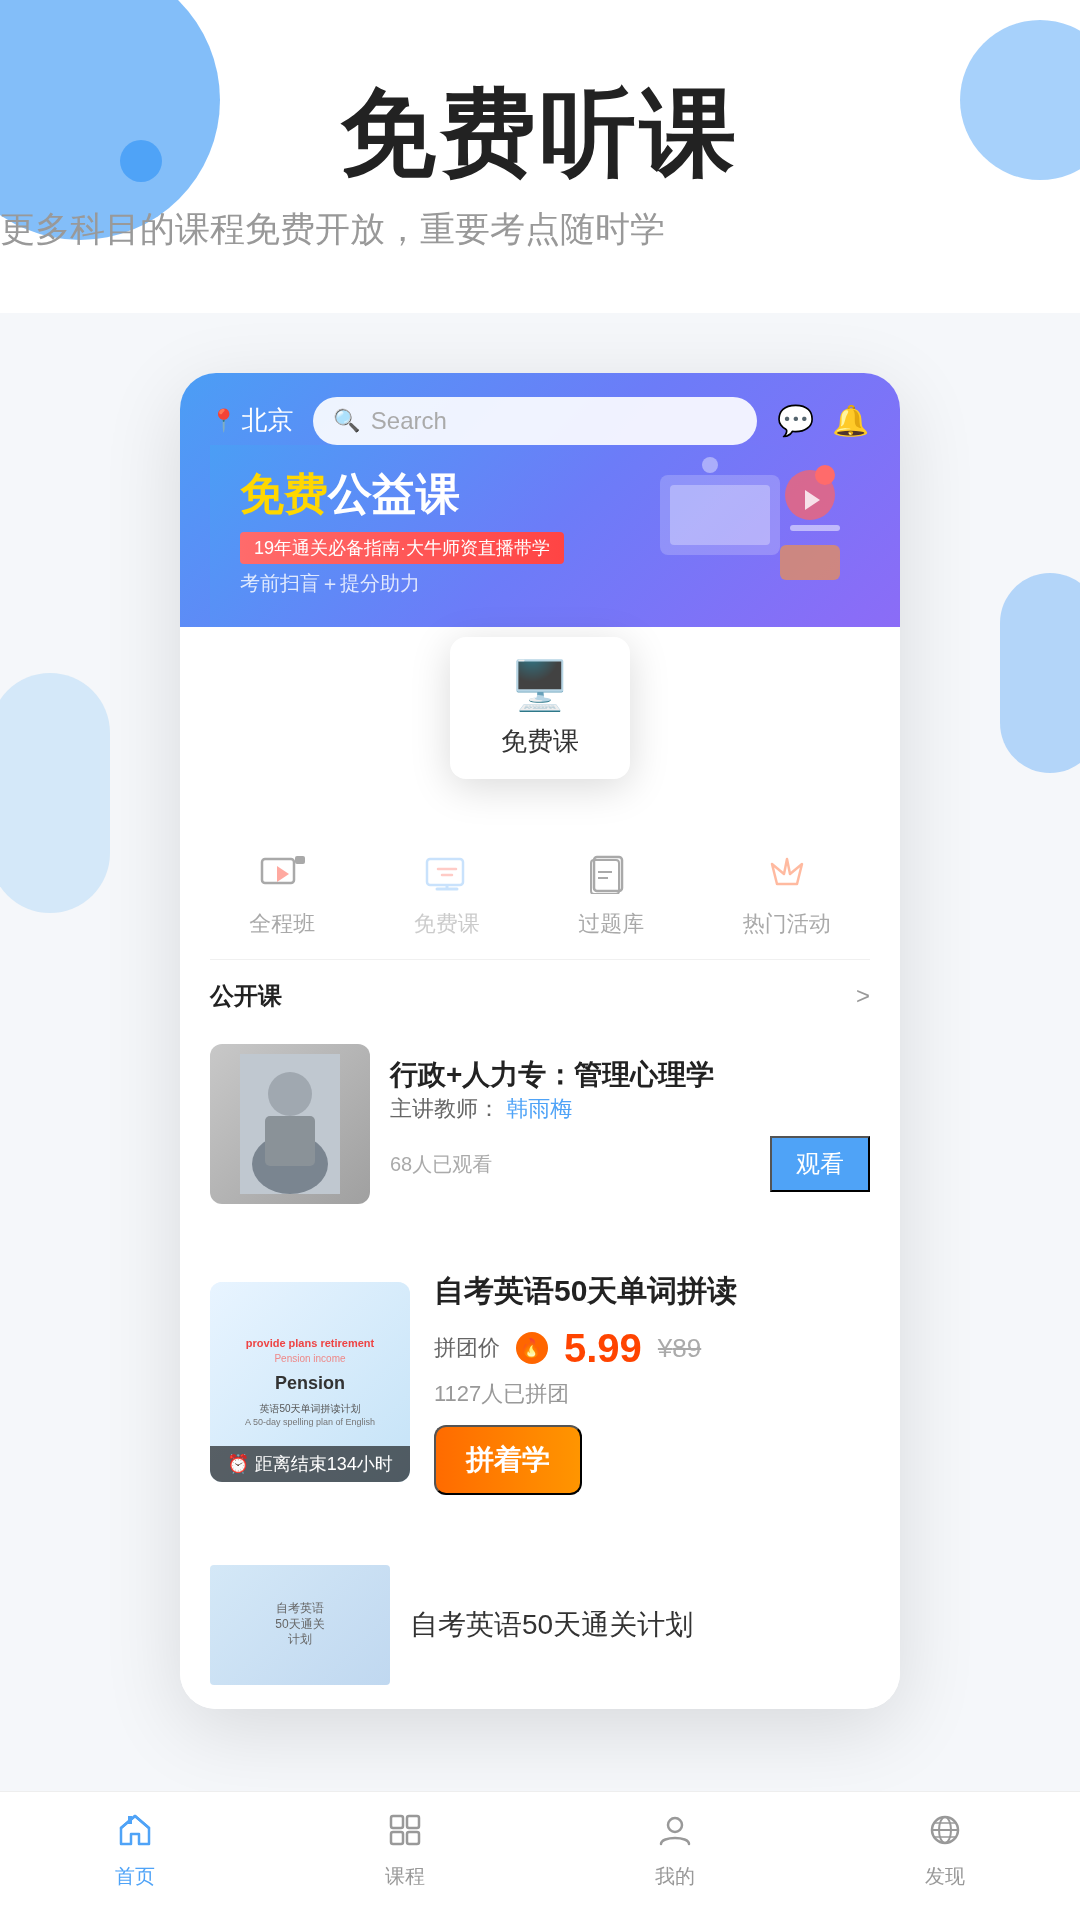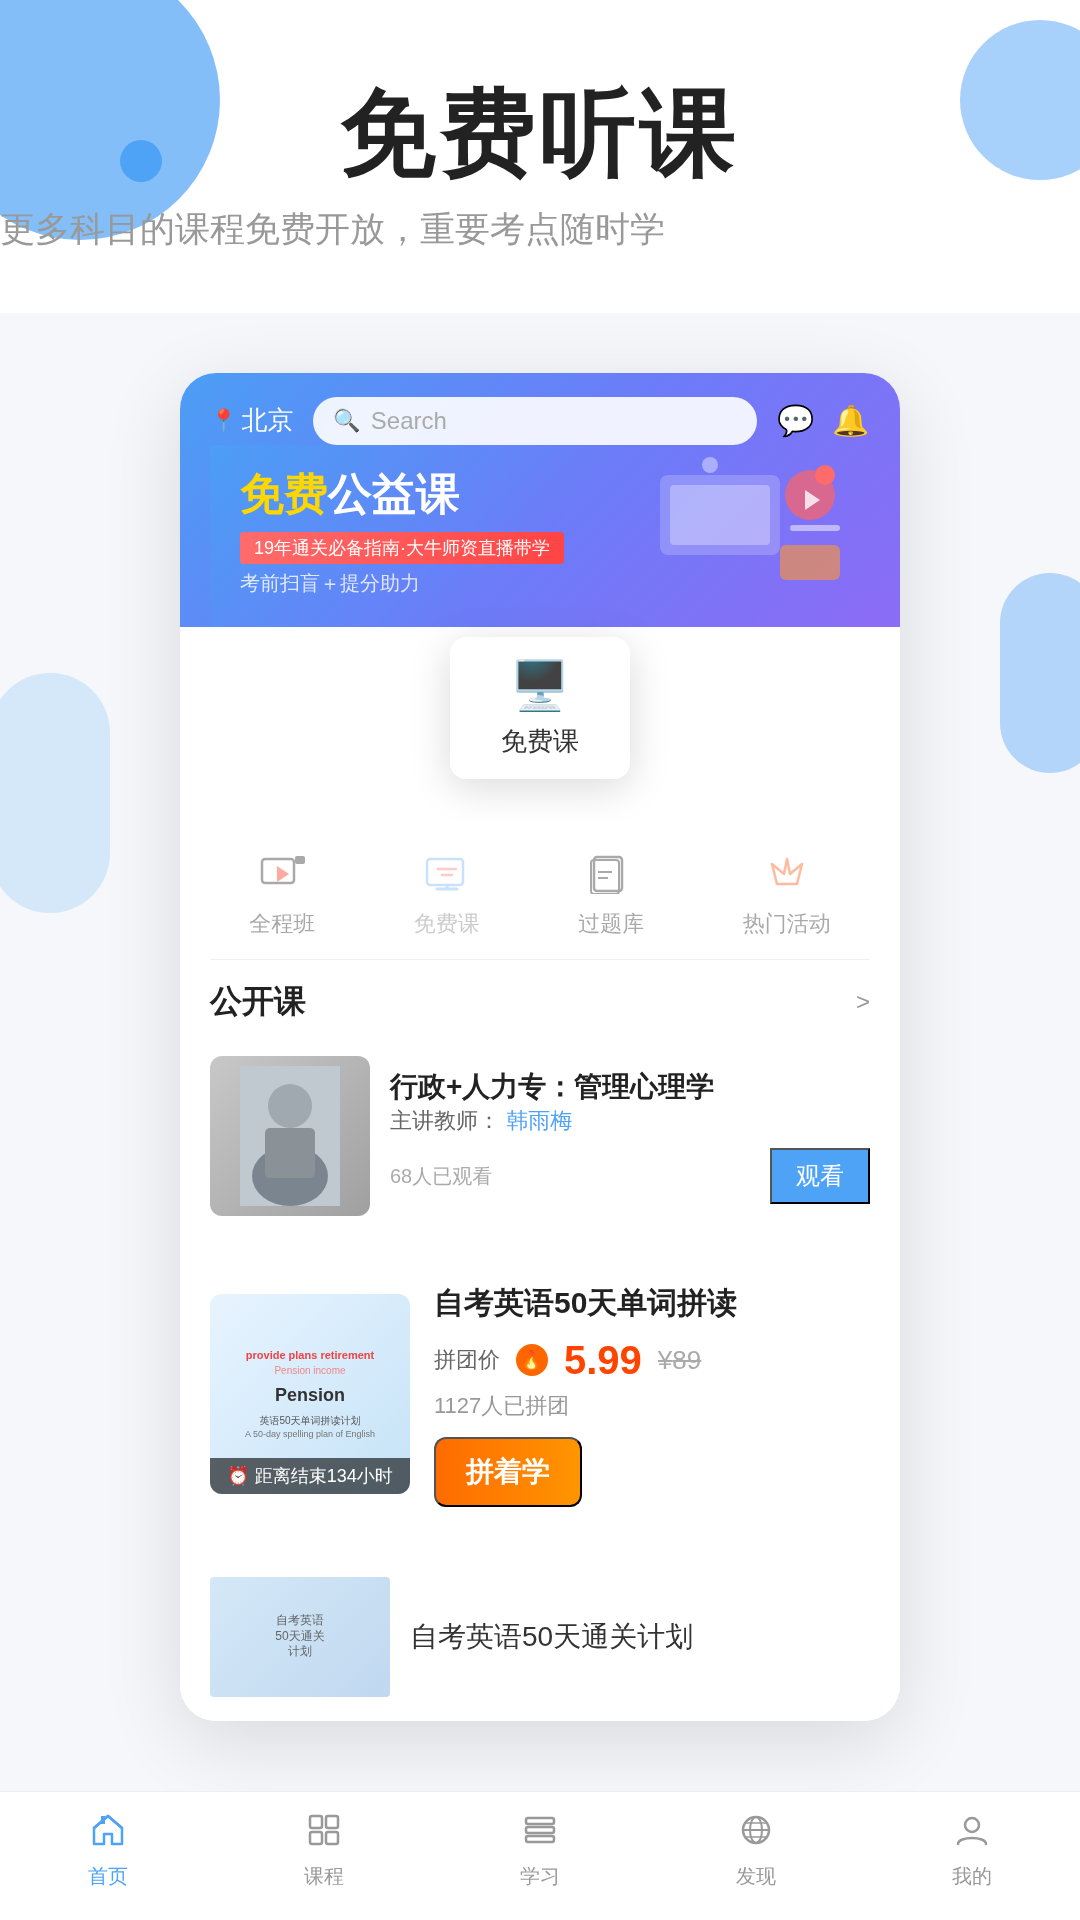--- a/index.html
+++ b/index.html
@@ -254,21 +254,21 @@
       padding: 0 30px;
     }
     .section-header {
       display: flex;
       justify-content: space-between;
       align-items: center;
       padding: 20px 0 16px 0;
       border-top: 1px solid #f0f0f0;
     }
     .section-title {
-      font-size: 32px;
+      font-size: 24px;
       font-weight: 700;
       color: #222;
     }
     .section-more {
       color: #999;
       font-size: 24px;
     }
 
     
     .course-card {
@@ -711,43 +711,33 @@
       <svg width="36" height="36" viewBox="0 0 36 36">
         <rect x="4" y="4" width="12" height="12" rx="2" fill="none" stroke="#999" stroke-width="2.5"></rect>
         <rect x="20" y="4" width="12" height="12" rx="2" fill="none" stroke="#999" stroke-width="2.5"></rect>
         <rect x="4" y="20" width="12" height="12" rx="2" fill="none" stroke="#999" stroke-width="2.5"></rect>
         <rect x="20" y="20" width="12" height="12" rx="2" fill="none" stroke="#999" stroke-width="2.5"></rect>
       </svg>
     </span>
     <span class="bottom-nav-label">课程</span>
   </div>
   <div class="bottom-nav-item">
-    <span class="bottom-nav-icon icon-list">
+    <span class="bottom-nav-icon icon-user">
       <svg width="36" height="36" viewBox="0 0 36 36">
-        <rect x="4" y="6" width="28" height="6" rx="2" fill="none" stroke="#999" stroke-width="2.5"></rect>
-        <rect x="4" y="15" width="28" height="6" rx="2" fill="none" stroke="#999" stroke-width="2.5"></rect>
-        <rect x="4" y="24" width="28" height="6" rx="2" fill="none" stroke="#999" stroke-width="2.5"></rect>
+        <circle cx="18" cy="13" r="7" fill="none" stroke="#999" stroke-width="2.5"></circle>
+        <path d="M4 32 C4 24 32 24 32 32" fill="none" stroke="#999" stroke-width="2.5" stroke-linecap="round"></path>
       </svg>
     </span>
-    <span class="bottom-nav-label">学习</span>
+    <span class="bottom-nav-label">我的</span>
   </div>
   <div class="bottom-nav-item">
     <span class="bottom-nav-icon icon-globe">
       <svg width="36" height="36" viewBox="0 0 36 36">
         <circle cx="18" cy="18" r="13" fill="none" stroke="#999" stroke-width="2.5"></circle>
         <ellipse cx="18" cy="18" rx="6" ry="13" fill="none" stroke="#999" stroke-width="2"></ellipse>
         <line x1="5" y1="18" x2="31" y2="18" stroke="#999" stroke-width="2"></line>
         <line x1="7" y1="11" x2="29" y2="11" stroke="#999" stroke-width="1.5"></line>
         <line x1="7" y1="25" x2="29" y2="25" stroke="#999" stroke-width="1.5"></line>
       </svg>
     </span>
     <span class="bottom-nav-label">发现</span>
   </div>
-  <div class="bottom-nav-item">
-    <span class="bottom-nav-icon icon-user">
-      <svg width="36" height="36" viewBox="0 0 36 36">
-        <circle cx="18" cy="13" r="7" fill="none" stroke="#999" stroke-width="2.5"></circle>
-        <path d="M4 32 C4 24 32 24 32 32" fill="none" stroke="#999" stroke-width="2.5" stroke-linecap="round"></path>
-      </svg>
-    </span>
-    <span class="bottom-nav-label">我的</span>
-  </div>
 </nav>
 
 </body></html>

